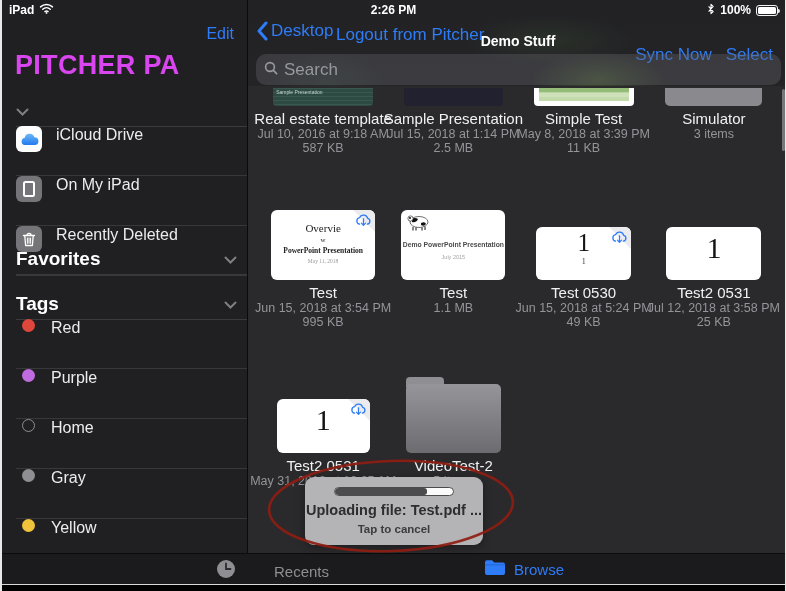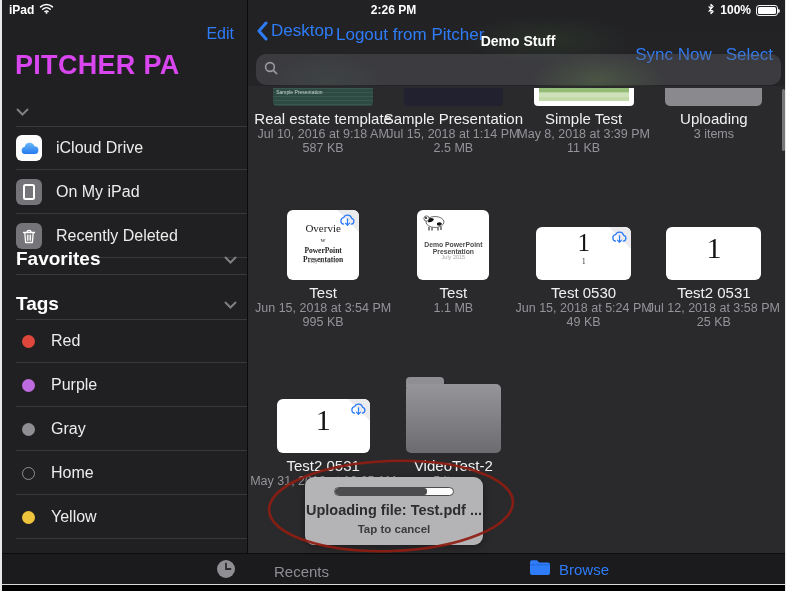--- a/index.html
+++ b/index.html
@@ -19,21 +19,21 @@
   .batt::after { content:""; position:absolute; right:-3px; top:3px; width:2px; height:4px; background:rgba(255,255,255,.9); border-radius:0 2px 2px 0; }
 
   
   .sidebar { position:absolute; left:0; top:0; width:245px; height:553px; background:#202022; z-index:5; }
   .sb-edit { position:absolute; top:25px; right:13px; color:var(--blue); font-size:16px; cursor:pointer; }
   .sb-title { position:absolute; top:50px; left:13px; color:#d946ef; font-size:27px; font-weight:700; letter-spacing:.3px; }
   .sec-header { position:absolute; left:14px; right:10px; height:30px; display:flex; align-items:center; justify-content:space-between; }
   .sec-header .h-label { color:#fff; font-size:19px; font-weight:700; }
   .sec-rule { position:absolute; left:14px; right:0; height:1px; background:#3a3a3c; }
   .sb-list { position:absolute; left:0; right:0; }
-  .sb-row { position:relative; height:44px; display:flex; align-items:center; cursor:pointer; }
+  .sb-row { position:relative; height:50px; display:flex; cursor:pointer; }
   .sb-row::after { content:""; position:absolute; left:14px; right:0; bottom:0; height:1px; background:#38383a; }
   .loc-icon { position:absolute; left:14px; width:26px; height:26px; border-radius:6px; display:flex; align-items:center; justify-content:center; }
   .loc-icon.white { background:#fdfdfd; }
   .loc-icon.gray  { background:#757579; }
   .sb-row .row-label { margin-left:54px; color:#ececec; font-size:16px; }
   .tag-dot { position:absolute; left:20px; width:13px; height:13px; border-radius:50%; }
   .tag-row .row-label { margin-left:49px; }
   .ipad-glyph { width:12px; height:16px; border:2px solid #fff; border-radius:2.5px; }
 
   
@@ -65,21 +65,21 @@
 
   .t-teal-presentation { width:100px; height:18px; border-radius:0 0 4px 4px; background:#2d4a43;
      background-image:repeating-linear-gradient(180deg, rgba(255,255,255,.07) 0 1px, transparent 1px 4px); }
   .t-teal-presentation .cap { position:absolute; left:3px; top:1px; font-size:5px; color:#c3d6cc; white-space:nowrap; }
   .t-navy-presentation { width:99px; height:18px; border-radius:0 0 4px 4px; background:#212130; }
   .t-spreadsheet { width:100px; height:18px; border-radius:0 0 4px 4px; background:#fff; }
   .t-spreadsheet::before { content:""; position:absolute; left:5px; right:5px; top:0; height:13px;
      background:linear-gradient(180deg,#93bd76 0 4px,#b9d49e 4px 5px,#cfe1bb 5px 9px,#c3daab 9px 13px); }
   .t-folder { width:97px; height:18px; border-radius:0 0 5px 5px; background:#8a8a8e; }
 
-  .t-ppt-overview, .t-ppt-cow { width:72px; height:70px; border-radius:6px; background:#fff; }
+  .t-ppt-overview, .t-ppt-cow { width:104px; height:70px; border-radius:6px; background:#fff; }
   .t-doc-one, .t-doc-one-sub { width:95px; height:53px; border-radius:6px; background:#fff; }
   .row3 .t-doc-one, .row3 .t-doc-one-sub { width:93px; height:54px; }
   .serif { font-family:"Liberation Serif", serif; }
   .big-one { position:absolute; left:0; right:0; top:4px; text-align:center; font-size:30px; line-height:34px; color:#141414; }
   .t-doc-one-sub .big-one { font-size:25px; line-height:26px; top:3px; }
   .sub-one { position:absolute; left:0; right:0; top:30px; text-align:center; font-size:8px; color:#333; }
   .ppt-l0 { position:absolute; left:0; right:0; top:12px; text-align:center; font-size:11px; color:#1d1d1d; }
   .ppt-l1 { position:absolute; left:0; right:0; top:26px; text-align:center; font-size:7px; color:#1d1d1d; }
   .ppt-l2 { position:absolute; left:0; right:0; top:36px; text-align:center; font-size:7.5px; font-weight:700; color:#222; }
   .ppt-l3 { position:absolute; left:0; right:0; top:48px; text-align:center; font-size:5.5px; color:#9a9a9a; }
@@ -106,21 +106,21 @@
   .toast-title { position:absolute; left:0; right:0; top:25px; font-size:14.5px; font-weight:700; color:#2d2d2f; }
   .toast-sub { position:absolute; left:0; right:0; top:46px; font-size:11.5px; font-weight:700; color:#3c3c3e; }
   .annot { position:absolute; left:262px; top:456px; z-index:50; pointer-events:none; }
 
   
   .tabbar { position:absolute; left:0; top:553px; width:100%; height:31px; background:#1b1b1d; border-top:1px solid #0c0c0d; z-index:30; }
   .tab-item { position:absolute; top:5px; display:flex; align-items:center; gap:8px; cursor:pointer; }
   .tab-item .tlabel { font-size:15px; }
   .tab-recents { left:214px; }
   .tab-recents .tlabel { color:#8e8e93;margin-left:30px; }
-  .tab-browse { left:527px;justify-content:flex-end; }
+  .tab-browse { left:482px;justify-content:flex-end; }
   .tab-browse .tlabel { color:var(--blue); }
 
   .bottom-hairline { position:absolute; left:0; top:584px; width:100%; height:1px; background:#d9d9d9; z-index:35; }
   .bottom-black { position:absolute; left:0; top:585px; width:100%; height:6px; background:#010101; z-index:35; }
   :root { --blue:#2e7cf7; }
 </style>
 </head>
 <body>
 
 <div class="screen">
@@ -217,26 +217,26 @@
     <div class="sb-list" id="tags-list" style="top:319px">
         <div class="sb-row tag-row">
           <span class="tag-dot" style="background: rgb(224, 71, 60);"></span>
           <span class="row-label">Red</span>
         </div>
         <div class="sb-row tag-row">
           <span class="tag-dot" style="background: rgb(191, 107, 224);"></span>
           <span class="row-label">Purple</span>
         </div>
         <div class="sb-row tag-row">
+          <span class="tag-dot" style="border: 1.5px solid rgb(142, 142, 147);"></span>
+          <span class="row-label">Home</span>
+        </div>
+        <div class="sb-row tag-row">
           <span class="tag-dot" style="background: rgb(142, 142, 147);"></span>
           <span class="row-label">Gray</span>
-        </div>
-        <div class="sb-row tag-row">
-          <span class="tag-dot" style="border: 1.5px solid rgb(142, 142, 147);"></span>
-          <span class="row-label">Home</span>
         </div>
         <div class="sb-row tag-row">
           <span class="tag-dot" style="background: rgb(240, 195, 60);"></span>
           <span class="row-label">Yellow</span>
         </div>
         <div class="sb-row tag-row">
           <span class="tag-dot" style="background: rgb(76, 217, 100);"></span>
           <span class="row-label">Green</span>
         </div>
       </div>
@@ -268,21 +268,21 @@
               <div class="thumb t-spreadsheet"></div>
             </div>
             <div class="fname">Simple Test</div>
             <div class="fmeta">May 8, 2018 at 3:39 PM</div>
             <div class="fmeta">11 KB</div>
           </div>
           <div class="gcell">
             <div class="thumbwrap" style="height: 18px;">
               <div class="thumb t-folder"></div>
             </div>
-            <div class="fname">Uploading</div>
+            <div class="fname">Simulator</div>
             <div class="fmeta">3 items</div>
           </div>
         </div>
         <div class="grid-row row2" style="top: 205px;">
           <div class="gcell">
             <div class="thumbwrap" style="height: 75px;">
               <div class="thumb t-ppt-overview">
                 <div class="serif ppt-l0">Overvie</div>
                 <div class="serif ppt-l1">w</div>
                 <div class="serif ppt-l2">PowerPoint Presentation</div>
@@ -389,20 +389,21 @@
           <span>Select</span>
         </div>
       </div>
       <div class="searchbar">
         <span>
           <svg width="14" height="14" viewBox="0 0 14 14" fill="none" stroke="#98989f" stroke-width="1.6" stroke-linecap="round">
               <circle cx="6" cy="6" r="4.4"></circle>
               <path d="M9.4 9.4 L12.6 12.6"></path>
             </svg>
         </span>
+        <input type="text" placeholder="Search" style="">
       </div>
     </div>
 
     <div class="scroll-ind"></div>
   </div>
 
   <div class="toast">
     <div class="pbar">
         <div class="pfill" id="pfill" style="width: 78%;"></div>
       </div>

